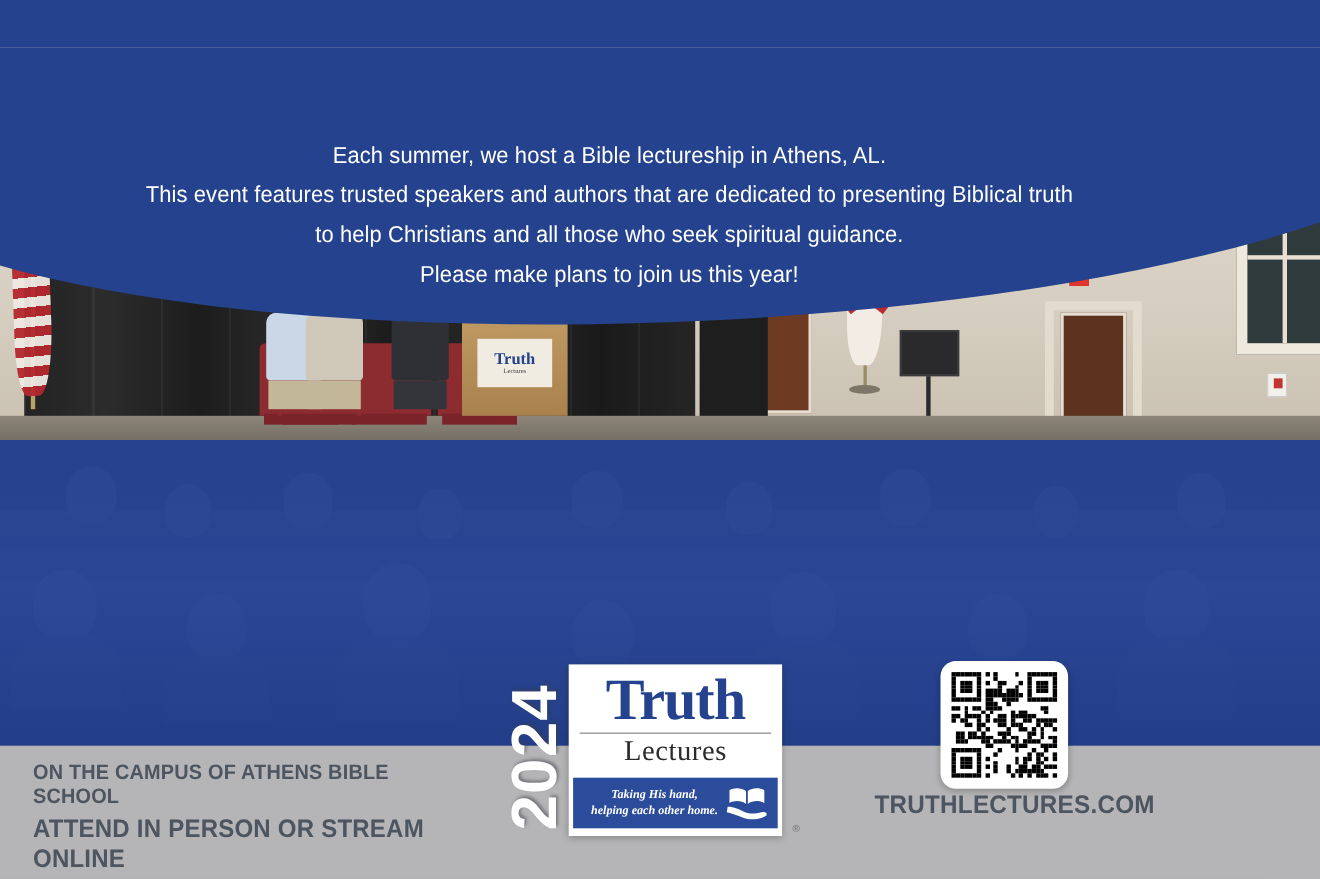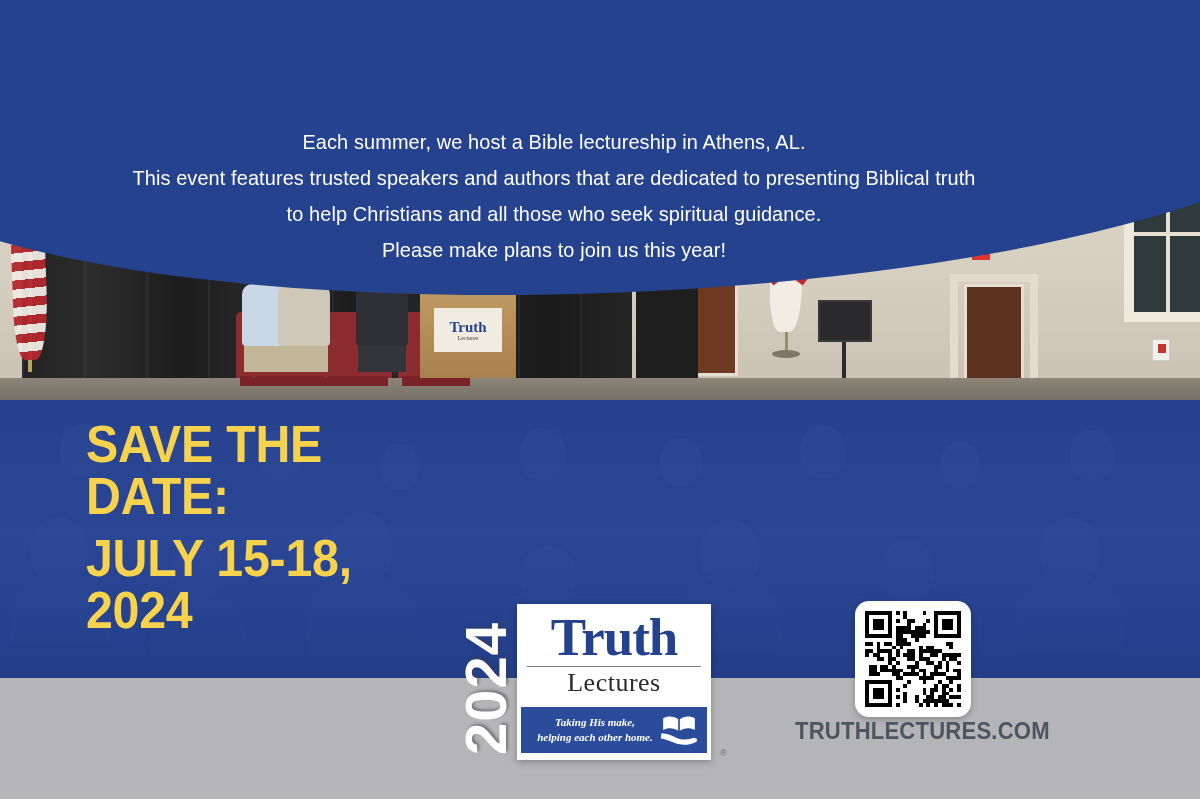--- a/index.html
+++ b/index.html
@@ -370,39 +370,35 @@
       <div class="shoulder" style="left:496px;top:200px;width:100px;height:64px;"></div>
       <div class="shoulder" style="left:676px;top:180px;width:106px;height:74px;"></div>
       <div class="shoulder" style="left:856px;top:198px;width:98px;height:64px;"></div>
       <div class="shoulder" style="left:1016px;top:178px;width:108px;height:76px;"></div>
       <div class="lower-tint"></div>
     </div>
   </div>
 
   <div class="bottom-band"></div>
 
-  <div class="save">
-    <span class="l1">SAVE THE DATE:</span>
-    <span class="l2">JULY 15-18, 2024</span>
-  </div>
 
 
   <div class="year2024">
     <span>2024</span>
   </div>
 
   <div class="logo">
     <div class="white">
       <div class="truth">Truth</div>
       <div class="rule"></div>
       <div class="lect">Lectures</div>
     </div>
     <div class="tagbox">
       <div class="tagtext">
-        <span>Taking His make,</span><br>
+        <span>Taking His hand,</span><br>
         <span>helping each other home.</span>
       </div>
       <div class="bookhand">
         <svg viewBox="0 0 48 40" width="40" height="34" aria-hidden="true">
           <path d="M23 7 C18 3, 10 3, 5 6 L5 20 C10 17, 18 17, 23 21 Z" fill="#ffffff"></path>
           <path d="M25 7 C30 3, 38 3, 43 6 L43 20 C38 17, 30 17, 25 21 Z" fill="#ffffff"></path>
           <path d="M3 24 C10 24, 16 27, 22 30 C27 32, 33 32, 40 30 C44 29, 47 31, 45 34 C38 38, 28 39, 20 36 C12 33, 6 31, 2 30 Z" fill="#ffffff"></path>
         </svg>
       </div>
       <span class="regmark">®</span>
@@ -710,16 +706,20 @@
         <i style="grid-area: 25 / 15;"></i>
         <i style="grid-area: 25 / 17;"></i>
         <i style="grid-area: 25 / 19;"></i>
         <i style="grid-area: 25 / 21;"></i>
         <i style="grid-area: 25 / 22;"></i>
         <i style="grid-area: 25 / 23;"></i>
         <i style="grid-area: 25 / 25;"></i>
       </div>
   </div>
 
+  <div class="campus">
+    <span class="c1">ON THE CAMPUS OF ATHENS BIBLE SCHOOL</span>
+    <span class="c2">ATTEND IN PERSON OR STREAM ONLINE</span>
+  </div>
 
   <div class="site">TRUTHLECTURES.COM</div>
 
 </div>
 
 </body></html>

